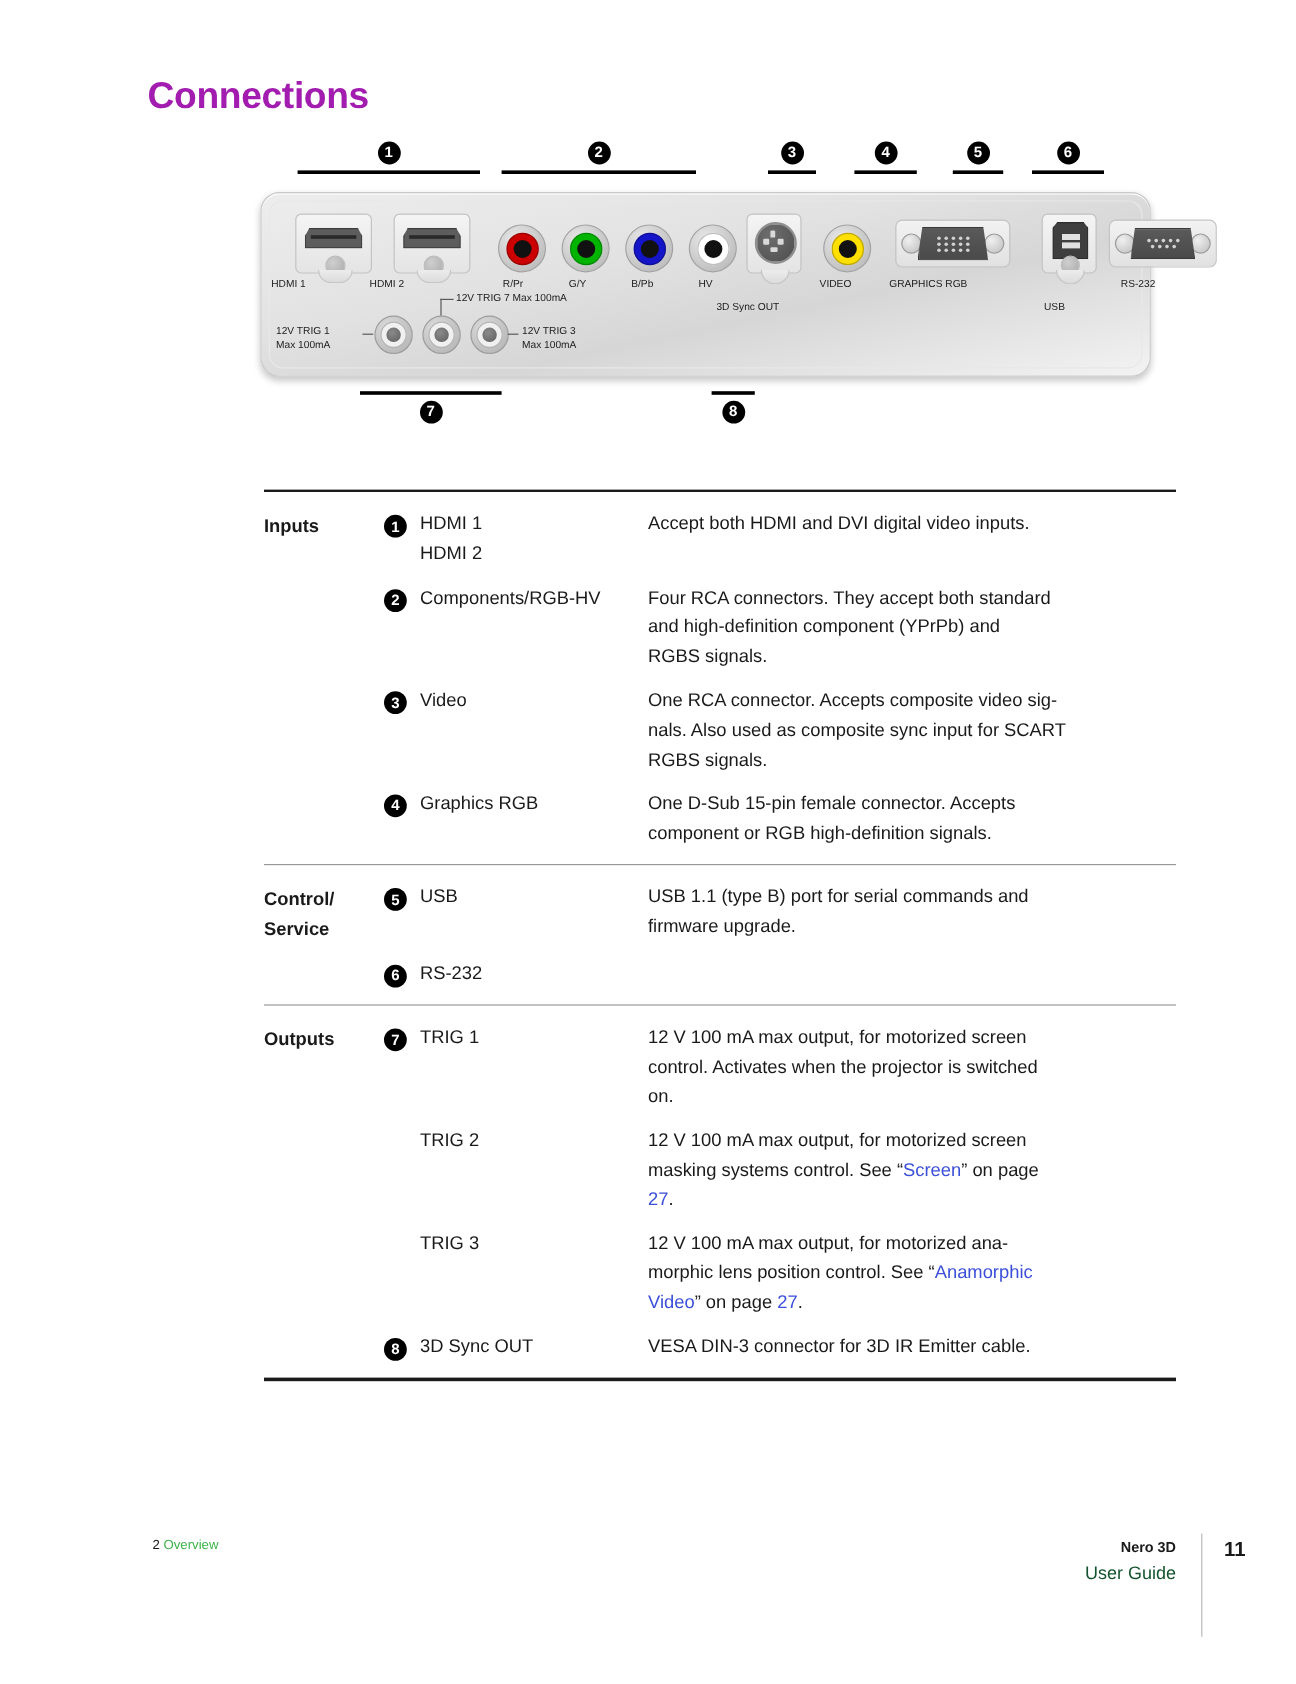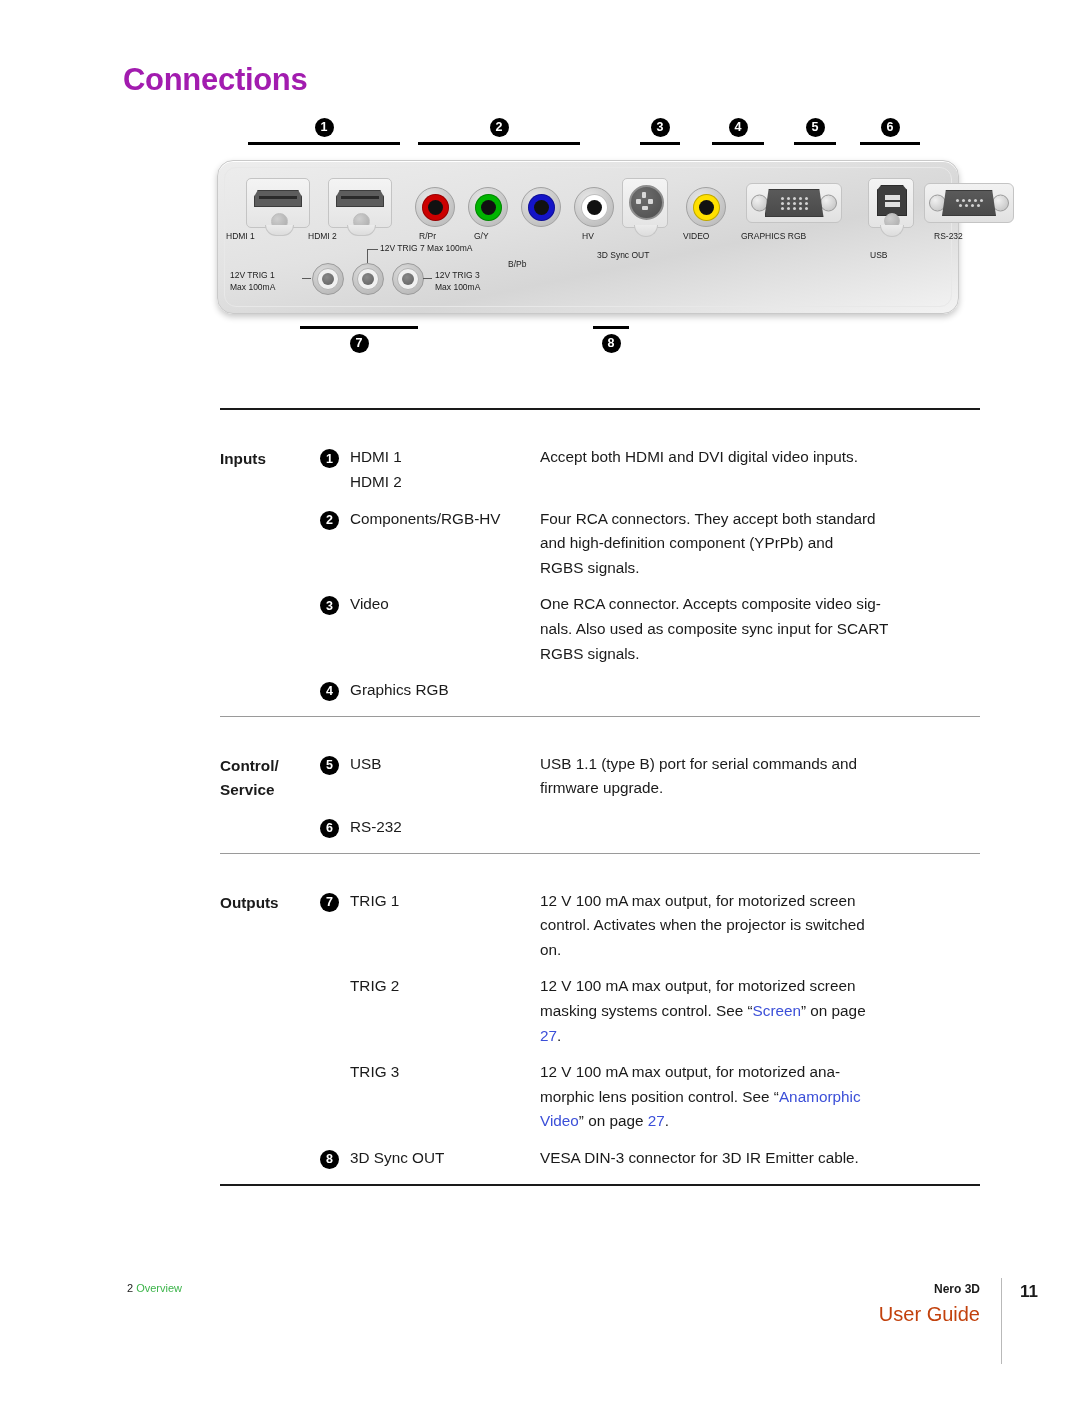--- a/index.html
+++ b/index.html
@@ -185,21 +185,21 @@
   
   .callout-bot{position:absolute;}
 
   
   .tbl{
     position:absolute;left:220px;top:408px;width:760px;
     font-size:15.3px;line-height:24.6px;
   }
   .rule-thick{height:2.4px;background:#1a1a1a;}
   .rule-thin{height:1.1px;background:#9a9a9a;}
-  .sect{display:block;margin-top:20px;}
+  .sect{display:block;}
   .row{display:flex;align-items:flex-start;}
   .c-group{width:100px;flex:0 0 100px;font-weight:bold;padding-top:2px;}
   .c-num{width:30px;flex:0 0 30px;padding-top:4px;}
   .c-name{width:190px;flex:0 0 190px;}
   .c-desc{flex:1 1 auto;}
   .bullet{
     width:19px;height:19px;border-radius:50%;
     background:#000;color:#fff;
     font-size:12.5px;font-weight:bold;
     display:flex;align-items:center;justify-content:center;line-height:1;
@@ -211,21 +211,21 @@
 
   
   .footer{position:absolute;left:0;right:0;top:1282px;height:90px;}
   .f-left{position:absolute;left:127px;top:0;font-size:11px;}
   .f-left .pg{color:#1a1a1a;}
   .f-left .sec{color:#3cb44a;}
   .f-right{
     position:absolute;right:100px;top:0;text-align:right;
   }
   .f-brand{font-size:12px;font-weight:bold;color:#1a1a1a;}
-  .f-guide{font-size:20px;color:#c2410c;margin-top:7px;text-align:center;}
+  .f-guide{font-size:15px;color:#14532d;margin-top:7px;text-align:center;}
   .f-sep{
     position:absolute;right:78px;top:-4px;width:1.5px;height:86px;background:#b9b9b9;
   }
   .f-pageno{
     position:absolute;right:42px;top:0;font-size:17px;font-weight:bold;color:#1a1a1a;
   }
 </style>
 </head>
 <body>
 
@@ -297,21 +297,21 @@
     </div>
     <div class="port-label" style="left:256px;top:70px;">G/Y</div>
 
     <div class="port" style="left:303px;top:26px;">
       <div class="rca">
         <div class="rca-ring" style="background:#1414c8;">
           <div class="rca-core"></div>
         </div>
       </div>
     </div>
-    <div class="port-label" style="left:290px;top:70px;margin-top:28px;">B/Pb</div>
+    <div class="port-label" style="left:308px;top:70px;">B/Pb</div>
 
     <div class="port" style="left:356px;top:26px;">
       <div class="rca">
         <div class="rca-ring" style="background:#ffffff;">
           <div class="rca-core"></div>
         </div>
       </div>
     </div>
     <div class="port-label" style="left:364px;top:70px;">HV</div>
 
@@ -497,20 +497,24 @@
       </div>
 
       <div class="row pad-row">
         <div class="c-group"></div>
         <div class="c-num">
           <div class="bullet">4</div>
         </div>
         <div class="c-name">
           <div>Graphics RGB</div>
         </div>
+        <div class="c-desc">
+          <div>One D-Sub 15-pin female connector. Accepts</div>
+          <div>component or RGB high-definition signals.</div>
+        </div>
       </div>
 
     </div>
 
     <div class="rule-thin"></div>
 
     <div class="sect sect-pad-top sect-pad-bot">
 
       <div class="row pad-row">
         <div class="c-group">

